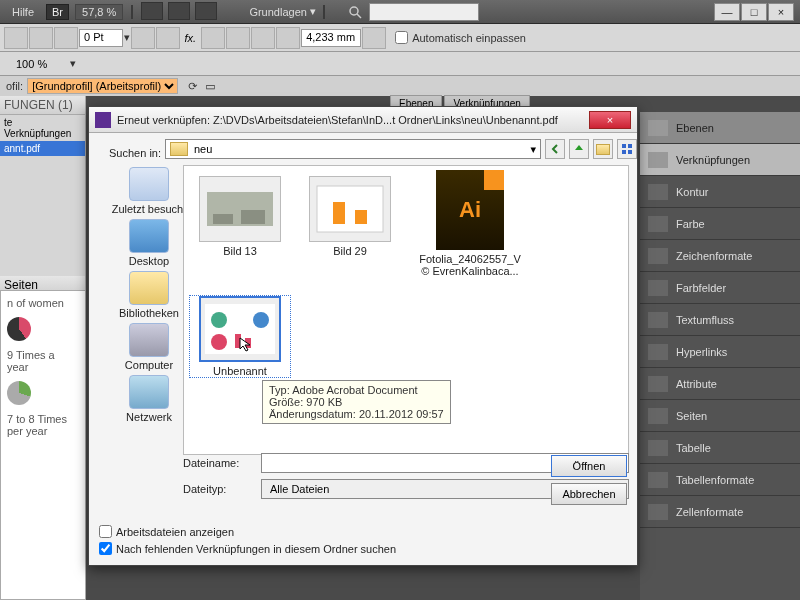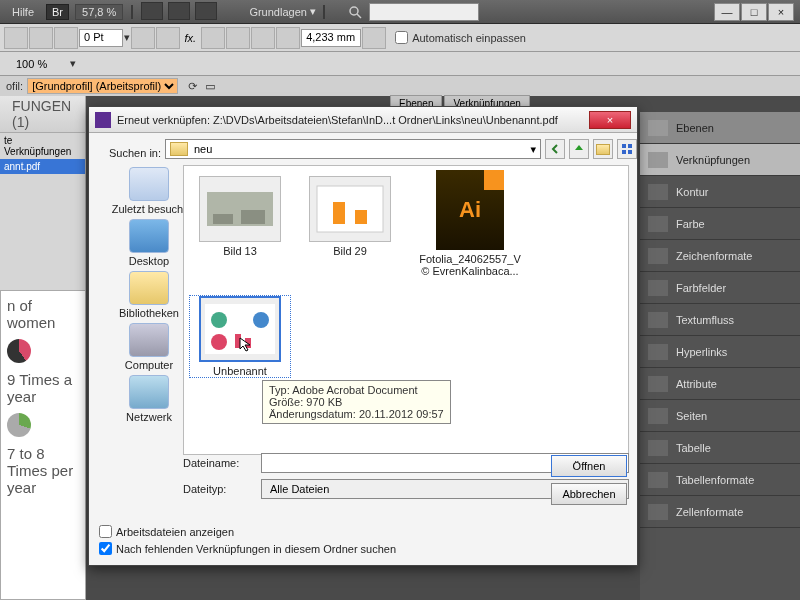--- a/index.html
+++ b/index.html
@@ -16,25 +16,25 @@
 .top-bar .winbtns { margin-left: auto; display: flex; gap: 1px; }
 .top-bar .winbtns span { display: inline-block; width: 26px; height: 18px; background: #ddd; border: 1px solid #888; text-align: center; line-height: 16px; color: #222; }
 .ctrl-bar { background: #d8d8d8; height: 28px; border-bottom: 1px solid #999; display: flex; align-items: center; padding: 0 4px; gap: 1px; }
 .ctrl-bar .blk { width: 24px; height: 22px; background: #ccc; border: 1px solid #aaa; }
 .ctrl-bar .fld { background: #fff; border: 1px solid #999; padding: 1px 4px; height: 18px; }
 .ctrl-bar .chk { display: flex; align-items: center; gap: 4px; color: #333; margin-left: 8px; }
 .sub-bar { background: #d8d8d8; height: 24px; border-bottom: 1px solid #999; display: flex; align-items: center; padding: 0 4px; gap: 4px; }
 .profile { background: #d0d0d0; height: 20px; padding: 2px 6px; color: #333; display: flex; align-items: center; gap: 4px; }
 .profile select { background: #fdba74; border: 1px solid #aaa; font-size: 11px; }
 .left-strip { position: absolute; left: 0; top: 96px; width: 86px; background: #d6d6d6; height: 504px; border-right: 1px solid #aaa; }
-.left-strip .hdr { background: linear-gradient(#e6e6e6,#d0d0d0); padding: 2px 12px; font-size: 14px; border-bottom: 1px solid #aaa; }
+.left-strip .hdr { background: linear-gradient(#e6e6e6,#d0d0d0); padding: 2px 4px; font-size: 12px; border-bottom: 1px solid #aaa; }
 .left-strip .item { padding: 2px 4px; font-size: 10px; }
 .left-strip .item.sel { background: #3875d6; color: #fff; }
 .canvas-area { position: absolute; left: 0; top: 290px; width: 86px; height: 310px; background: #fff; border: 1px solid #aaa; }
-.canvas-area .chip { margin: 4px; padding: 2px; font-size: 15px; color: #555; }
+.canvas-area .chip { margin: 4px; padding: 2px; font-size: 11px; color: #555; }
 .right-panels { position: absolute; right: 0; top: 112px; width: 160px; background: #535353; height: 488px; }
 .panel-row { height: 32px; border-bottom: 1px solid #3a3a3a; display: flex; align-items: center; padding: 0 8px; gap: 8px; color: #ddd; cursor: pointer; }
 .panel-row.active { background: #b9b9b9; color: #222; }
 .panel-row.fade { background: #8a8a8a; color: #222; }
 .panel-row .pic { width: 20px; height: 16px; background: #666; display: inline-block; }
 .panel-row.active .pic, .panel-row.fade .pic { background: #999; }
 .tabs-mini { position: absolute; left: 390px; top: 95px; display: flex; gap: 2px; }
 .tabs-mini span { background: #c8c8c8; padding: 2px 8px; border: 1px solid #999; border-bottom: none; font-size: 10px; }
 .dialog { position: absolute; left: 88px; top: 106px; width: 550px; height: 460px; background: #f4f4f4; box-shadow: 0 4px 12px rgba(0,0,0,.5); border: 1px solid #444; }
 .dlg-title { background: linear-gradient(#fafafa,#e0e0e0); height: 26px; display: flex; align-items: center; padding: 0 6px; border-bottom: 1px solid #aaa; }

